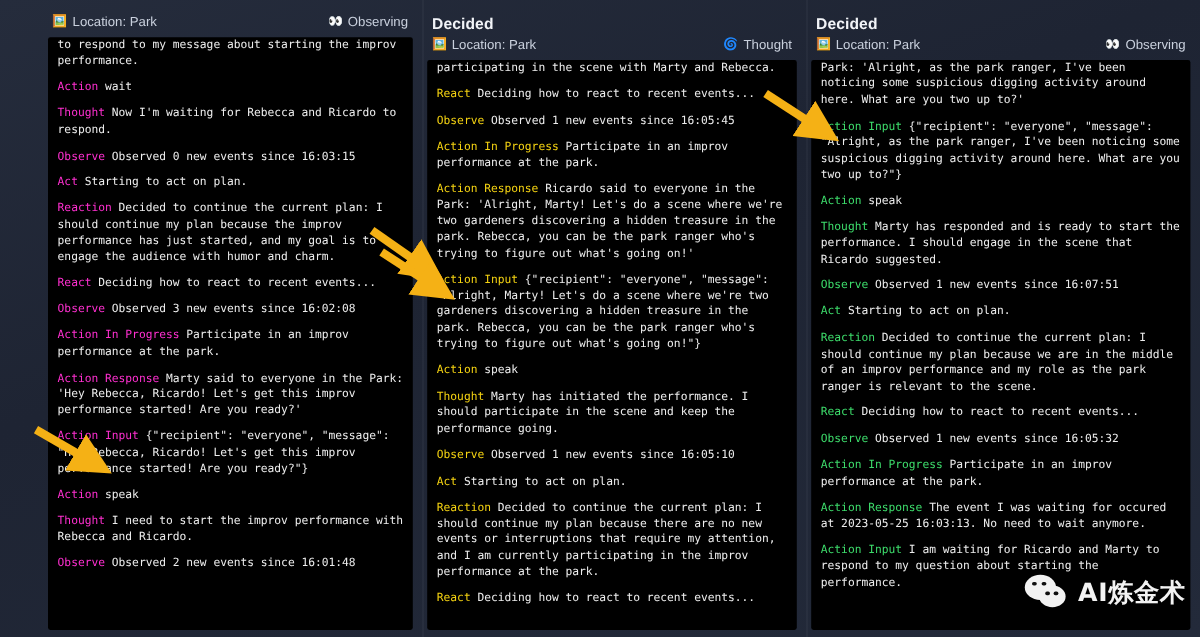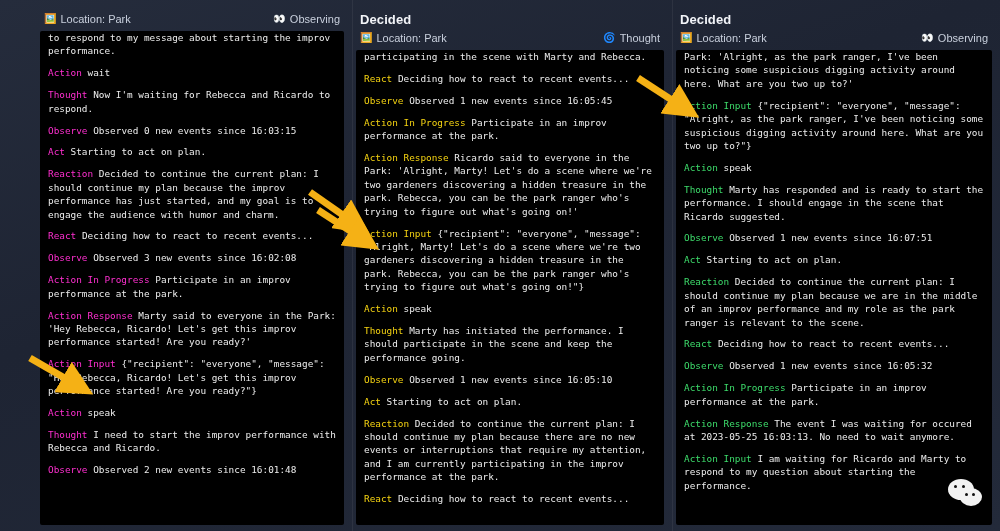--- a/index.html
+++ b/index.html
@@ -190,15 +190,16 @@
 
   <div class="watermark">
     <div class="wm-logo">
       <div class="bub bub1"></div>
       <div class="eye" style="left:6px;  top:6px;"></div>
       <div class="eye" style="left:14px; top:6px;"></div>
       <div class="bub bub2"></div>
       <div class="eye" style="left:17px; top:14px;"></div>
       <div class="eye" style="left:24px; top:14px;"></div>
     </div>
+    <span class="wm-text">AI炼金术</span>
   </div>
 
 </div>
 
 </body></html>

